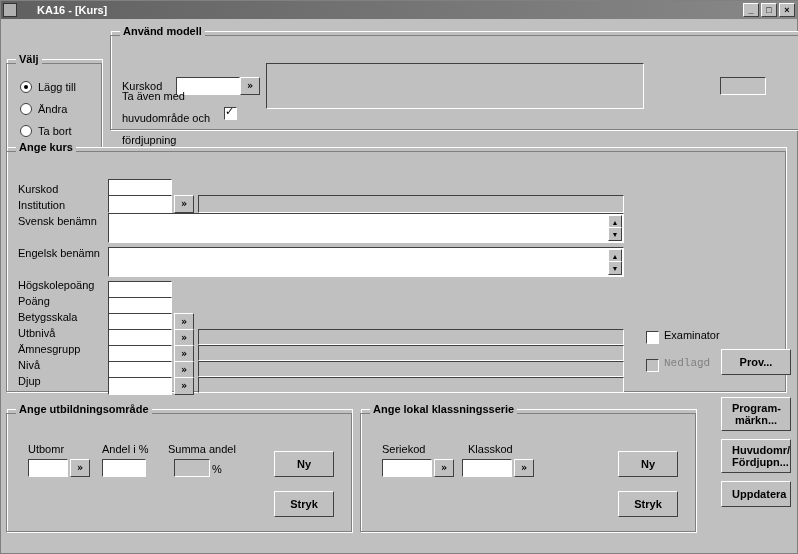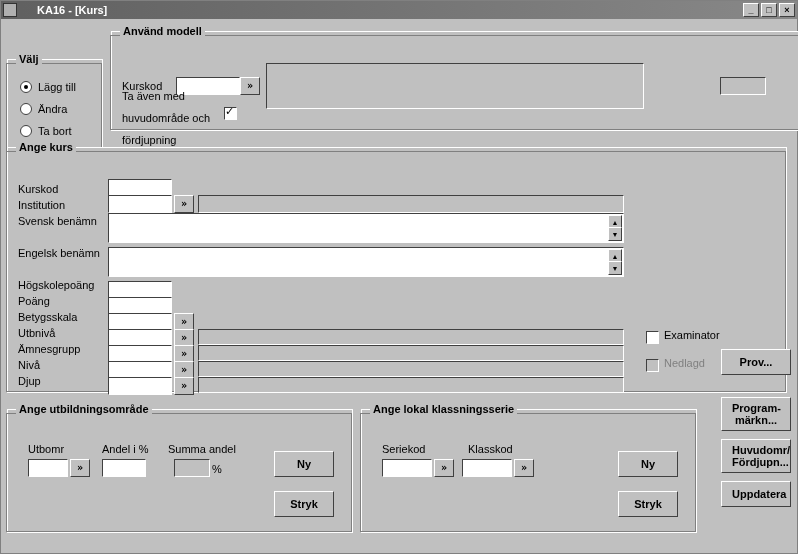--- a/index.html
+++ b/index.html
@@ -27,21 +27,21 @@
   .btn.right { width:70px; height:24px; }
   .chev { font-family: monospace; }
   .ta { background:#fff; border:1px solid #808080; border-top-color:#404040; border-left-color:#404040; border-right-color:#fff; border-bottom-color:#fff; position:relative; }
   .ta .sb-up, .ta .sb-down { position:absolute; right:1px; width:14px; height:14px; background:#c0c0c0; border:1px solid #fff; border-right-color:#404040; border-bottom-color:#404040; display:flex; align-items:center; justify-content:center; font-size:7px; }
   .ta .sb-up { top:1px; }
   .ta .sb-down { bottom:1px; }
   .chk { width:13px; height:13px; border:1px solid #808080; border-top-color:#404040; border-left-color:#404040; border-right-color:#fff; border-bottom-color:#fff; background:#fff; display:inline-block; position:relative; }
   .chk.checked::after{ content:"✓"; position:absolute; left:0; top:-3px; font-size:11px; }
   .inset { background:#c0c0c0; border:1px solid #808080; border-top-color:#404040; border-left-color:#404040; border-right-color:#fff; border-bottom-color:#fff; }
   .readonly-long { border:1px solid #808080; border-top-color:#404040; border-left-color:#404040; border-right-color:#fff; border-bottom-color:#fff; background:#c0c0c0; }
-  .disabled-text { color:#808080; }
+  .disabled-text { color:#808080;font-family:Liberation Mono, monospace; }
   .row { display:flex; align-items:center; }
 </style>
 </head>
 <body>
 
 <div class="window">
   <div class="titlebar">
     <div class="left">
       <span class="icon"></span>
       <span>KA16 - [Kurs]</span>

